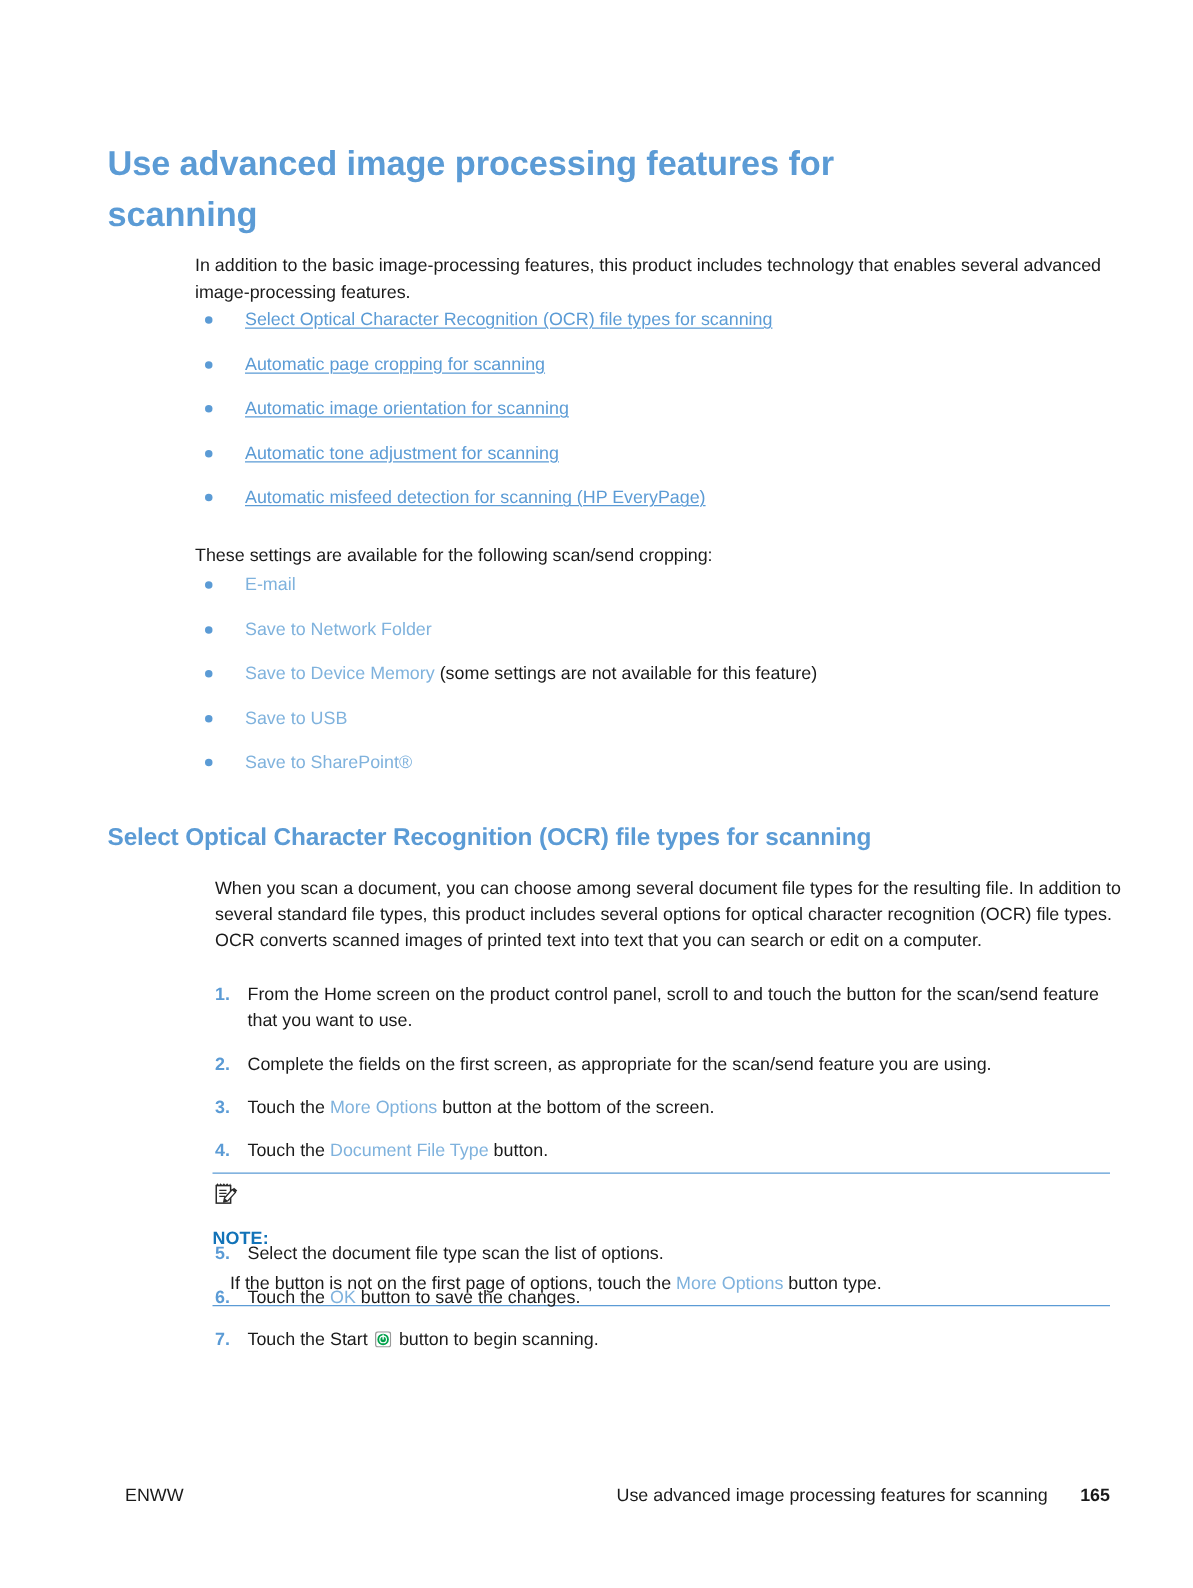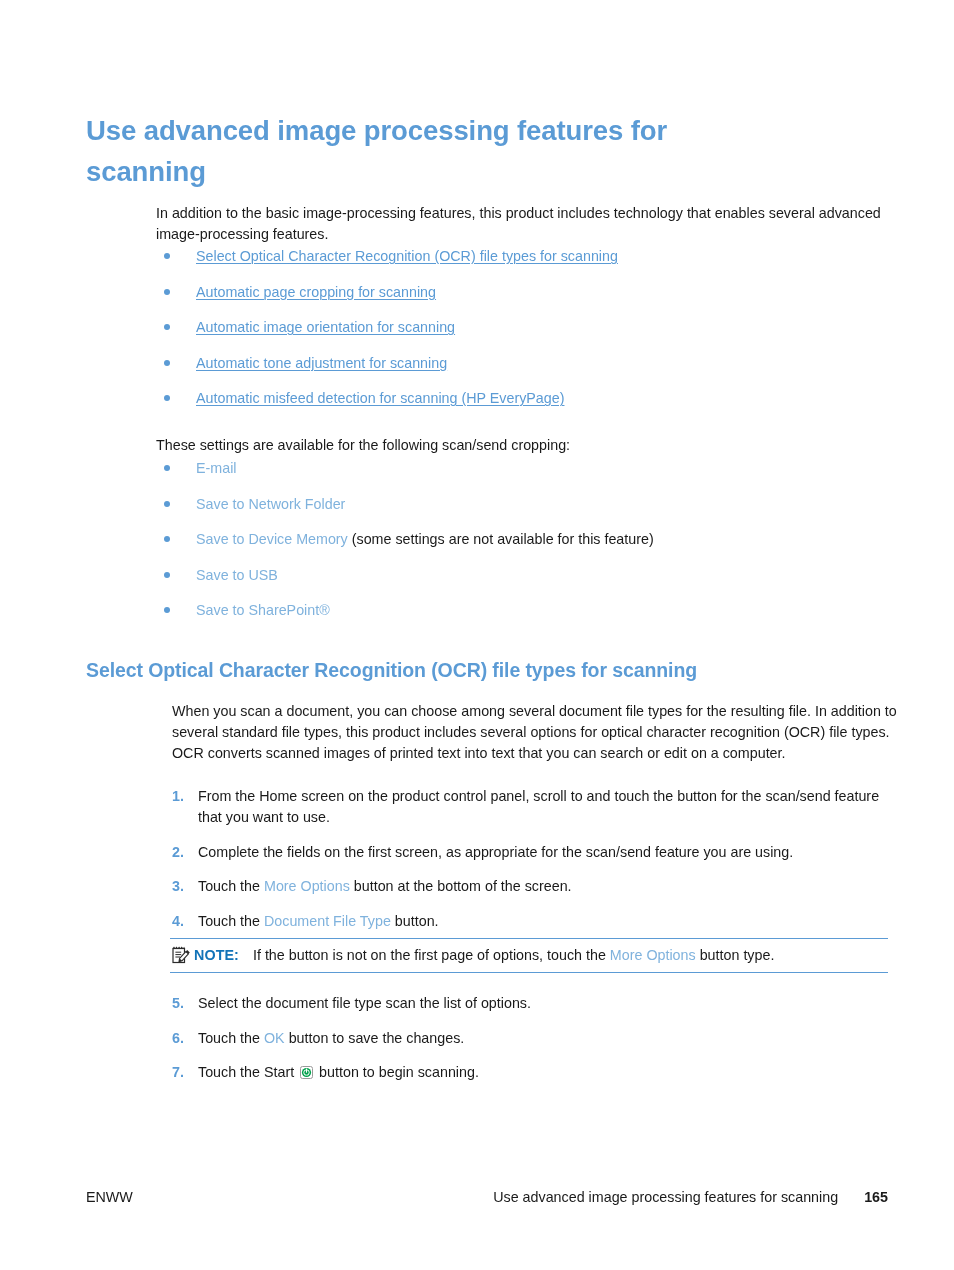--- a/index.html
+++ b/index.html
@@ -137,21 +137,22 @@
     top: 938px;
     width: 718px;
     border-top: 1px solid #5b9bd5;
     border-bottom: 1px solid #5b9bd5;
     padding: 6px 0 7px 0;
     box-sizing: border-box;
   }
   .note-row {
     display: flex;
     align-items: flex-start;
-    gap: 0px;
+    gap: 16px;
+    flex-direction: column;
   }
   .note-icon {
     flex: 0 0 auto;
     width: 24px;
     height: 20px;
     margin-top: 0px;
     position: relative;
   }
   .note-label {
     font-weight: bold;
@@ -175,21 +176,21 @@
     width: 13px;
     height: 13px;
     vertical-align: -2px;
     margin: 0 2px;
     position: relative;
   }
 
   
   .footer {
     position: absolute;
-    left: 86px;
+    left: 100px;
     right: 66px;
     top: 1189px;
     display: flex;
     align-items: baseline;
     font-size: 14.3px;
     color: #1a1a1a;
   }
   .footer-left { flex: 0 0 auto; }
   .footer-spacer { flex: 1 1 auto; }
   .footer-title { flex: 0 0 auto; }

